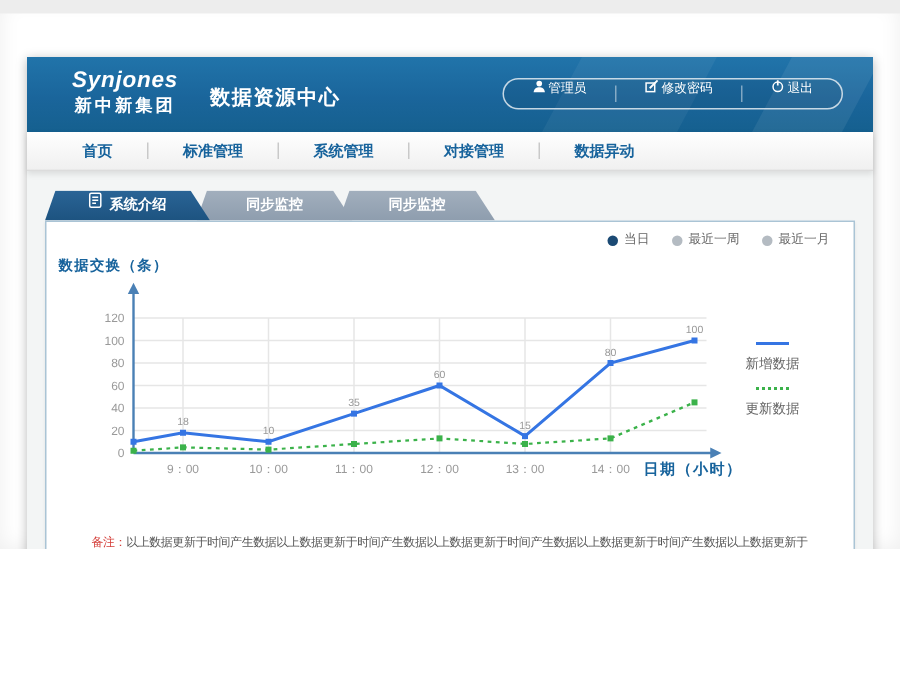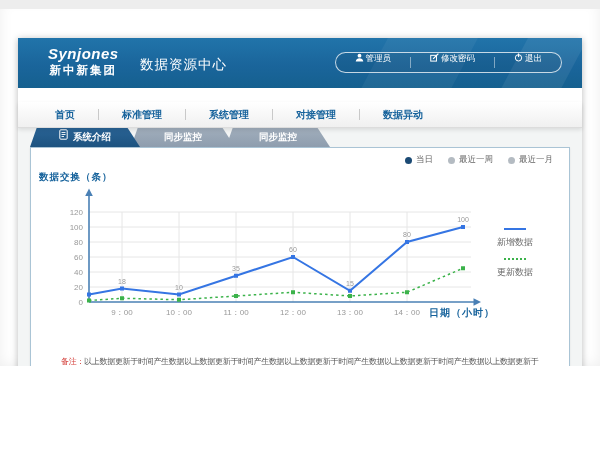--- a/index.html
+++ b/index.html
@@ -18,31 +18,31 @@
         box-shadow:0 1px 7px rgba(0,0,0,0.28);}
 
   
   .hdr{position:absolute;left:0;top:0;width:100%;height:50px;overflow:hidden;
        background:linear-gradient(180deg,#2174aa 0%,#1a659b 55%,#15608f 100%);}
   .streak{position:absolute;top:-10px;height:80px;width:90px;background:rgba(255,255,255,0.05);transform:skewX(-28deg);}
   .streak.s1{right:120px;} .streak.s2{right:10px;width:60px;background:rgba(255,255,255,0.07);}
   .logo{position:absolute;left:30px;top:7px;color:#fff;text-align:center;}
   .logo-en{font-size:15px;font-weight:bold;letter-spacing:0.5px;font-style:italic;}
   .logo-cn{font-size:11.5px;font-weight:bold;letter-spacing:2px;margin-top:1px;text-align:center;}
-  .app-title{position:absolute;left:122px;top:18px;color:#fff;font-size:13.5px;font-weight:normal;letter-spacing:1px;}
+  .app-title{position:absolute;left:122px;top:18px;color:#fff;font-size:13.5px;font-weight:bold;letter-spacing:1px;}
   .hdr-actions{position:absolute;right:20px;top:14px;height:21px;display:flex;align-items:center;
                border:1px solid rgba(255,255,255,0.75);border-radius:11px;background:rgba(0,0,0,0.06);}
   .hdr-btn{display:flex;align-items:flex-start;gap:2px;color:#fff;font-size:8.5px;padding:0 19px;height:100%;cursor:pointer;}
   .hdr-div{width:1px;height:11px;background:rgba(255,255,255,0.45);}
   .hicon{display:inline-flex;}
 
   
   .nav{position:absolute;left:0;top:50px;width:100%;height:26px;display:flex;align-items:center;
        background:linear-gradient(180deg,#ffffff,#f0f0f0);border-bottom:1px solid #dcdcdc;
-       box-shadow:0 2px 4px rgba(0,0,0,0.10);z-index:3;margin-top:14px;}
+       box-shadow:0 2px 4px rgba(0,0,0,0.10);z-index:3;}
   .nav-item{font-size:10px;font-weight:bold;color:var(--nav-link);padding:0 23px;cursor:pointer;white-space:nowrap;}
   .nav-sep{width:1px;height:11px;background:#c9c9c9;}
   .nav-pad{width:14px;}
 
   
   .content{position:absolute;left:0;top:76px;width:100%;height:302px;background:var(--content-bg);}
   .tabs{position:absolute;left:12px;top:13px;display:flex;z-index:2;}
   .tab{height:20px;line-height:20px;color:#fff;font-size:9.5px;font-weight:bold;text-align:center;
        clip-path:polygon(7px 0,calc(100% - 13px) 0,100% 100%,0 100%);cursor:pointer;}
   .tab.active{width:110px;background:linear-gradient(180deg,#2a6496,#1d5380);z-index:3;

